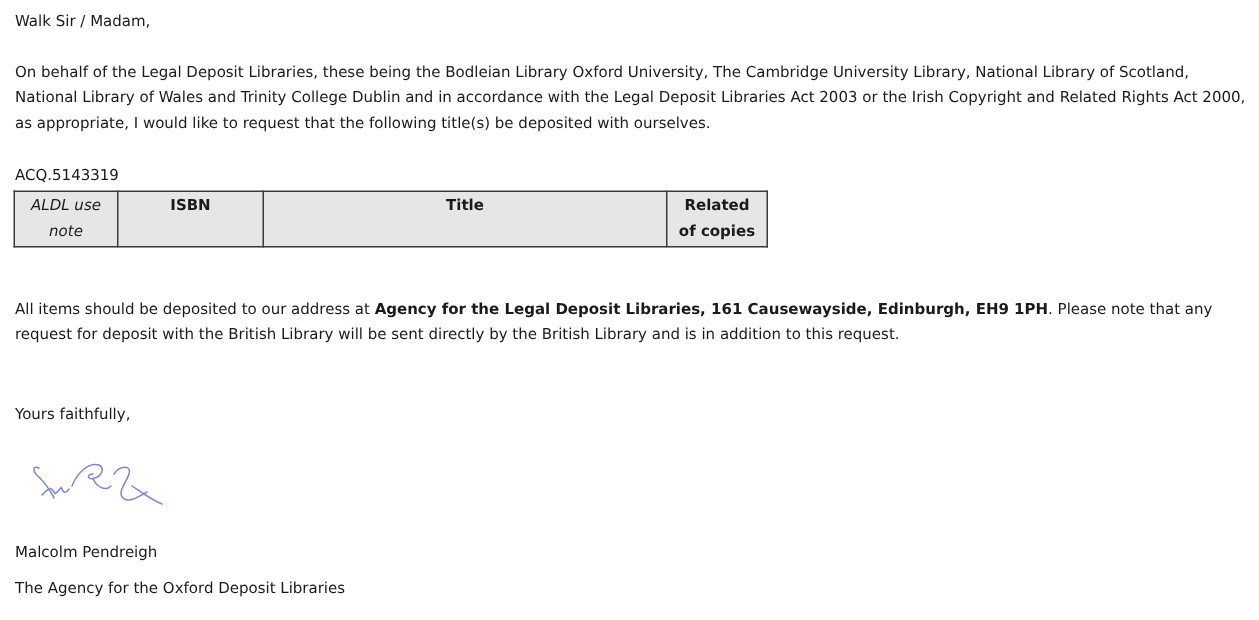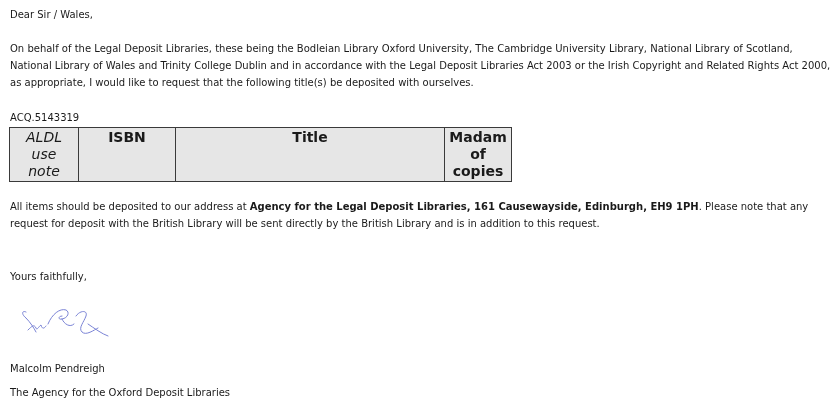--- a/index.html
+++ b/index.html
@@ -8,54 +8,54 @@
       font-family: "DejaVu Sans", sans-serif;
       font-size: 10px; color: #1a1a1a;
     }
     .p { position: absolute; left: 10px; margin: 0; line-height: 17px; white-space: nowrap; }
     .p.wrap { white-space: normal; width: 822px; }
     .salutation { top: 6px; }
     .intro { top: 40px; }
     .ref { top: 109px; }
     table.req {
       position: absolute; left: 9px; top: 127px;
-      border-collapse: collapse; font-size: 14px;
+      border-collapse: collapse; font-size: 10px;
     }
     table.req td, table.req th {
       border: 1px solid #3a3a3a; padding: 1px 4px; line-height: 17px; vertical-align: top;
     }
     table.req th { background: #e6e6e6; font-weight: bold; text-align: center; }
     table.req th.aldl { font-weight: normal; font-style: italic; }
     .c1 { width: 60px; text-align: center; }
     .c2 { width: 88px; text-align: left; }
     .c3 { width: 260px; text-align: left; }
     .c4 { width: 58px; text-align: center; }
     th.c2, th.c3 { text-align: center; }
     .para2 { top: 198px; }
     .closing { top: 268px; }
     .sig { position: absolute; left: 18px; top: 302px; width: 95px; height: 40px; }
     .name { top: 360px; }
     .org { top: 384px; }
   </style>
 </head>
 <body>
 
-<p class="p salutation">Dear Sir / Wales,</p>
+<p class="p salutation">Walk Sir / Madam,</p>
 
 <p class="p wrap intro">On behalf of the Legal Deposit Libraries, these being the Bodleian Library Oxford University, The Cambridge University Library, National Library of Scotland, National Library of Wales and Trinity College Dublin and in accordance with the Legal Deposit Libraries Act 2003 or the Irish Copyright and Related Rights Act 2000, as appropriate, I would like to request that the following title(s) be deposited with ourselves.</p>
 
 <p class="p ref">ACQ.5143319</p>
 
 <table class="req">
   <tbody>
       <tr>
     <th class="c1 aldl"><span>ALDL use</span><br><span>note</span></th>
     <th class="c2">ISBN</th>
     <th class="c3">Title</th>
-    <th class="c4"><span>Madam</span><br><span>of copies</span></th>
+    <th class="c4"><span>Related</span><br><span>of copies</span></th>
   </tr>
 </tbody>
   </table>
 
 <p class="p wrap para2"><span>All items should be deposited to our address at </span><b>Agency for the Legal Deposit Libraries, 161 Causewayside, Edinburgh, EH9 1PH</b><span>.  Please note that any request for deposit with the British Library will be sent directly by the British Library and is in addition to this request.</span></p>
 
 <p class="p closing">Yours faithfully,</p>
 
 <svg class="sig" viewBox="0 0 95 40" fill="none" stroke="#7b84d6" stroke-width="1" stroke-linecap="round" stroke-linejoin="round">
   <path d="M8 10 C4 8,3 12,8 16 C12 20,16 26,18 30 M10 28 C14 24,16 22,18 26 C19 29,21 24,23 23 C24 27,26 27,28 24"></path>

